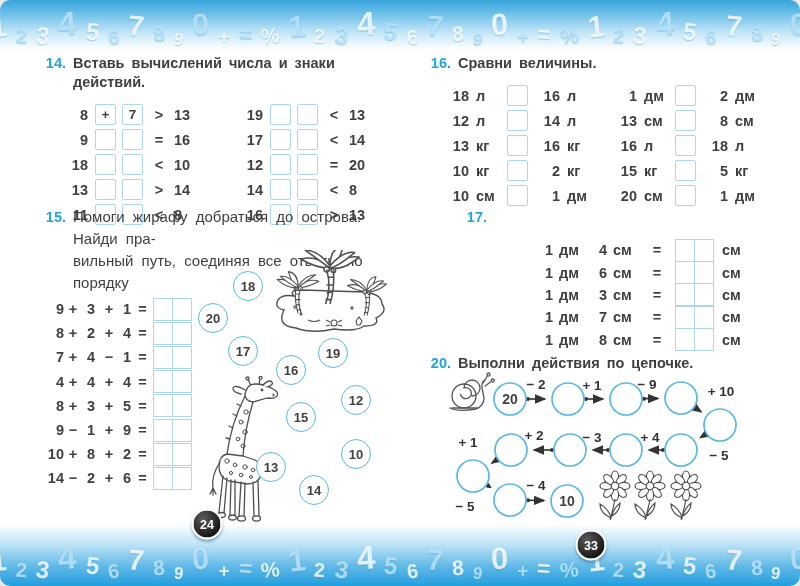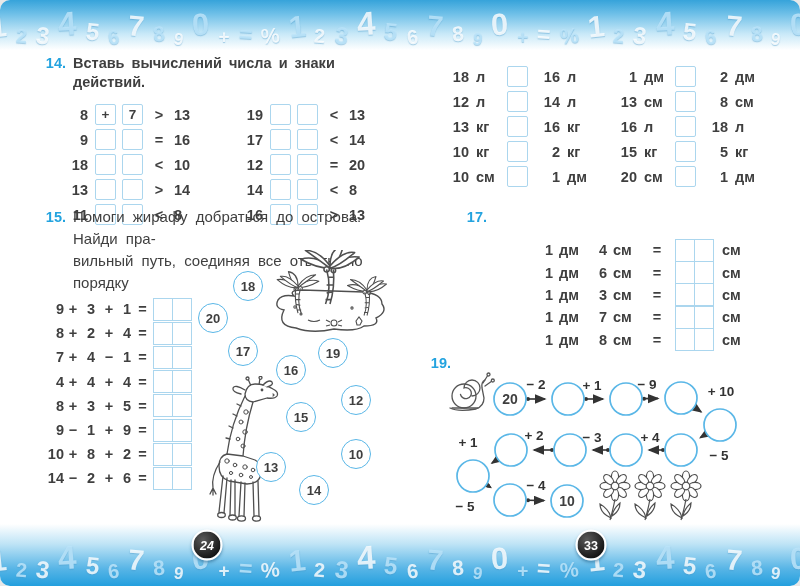--- a/index.html
+++ b/index.html
@@ -333,20 +333,24 @@
           <circle cx="62" cy="91" r="2.2"></circle>
           <circle cx="70" cy="94" r="1.8"></circle>
         <circle cx="48" cy="97" r="1.6"></circle>
           <circle cx="58" cy="99" r="1.8"></circle>
           <circle cx="68" cy="101" r="1.5"></circle>
       </g>
     </g>
   </svg>
 
   <div class="ex" style="left:425px;top:54px;width:360px;">
+    <div class="ex-head">
+      <span class="ex-num">16.</span>
+      <span class="ex-title">Сравни величины.</span>
+    </div>
     <div class="cols" style="height:130px;margin-top:10px;">
       <div class="col" id="ex16-col1" style="left:18px;">
           <div class="cmp-row">
             <span class="n-a">18</span>
             <span class="unit">л</span>
             <div class="abox"></div>
             <span class="n-a">16</span>
             <span class="unit">л</span>
           </div>
           <div class="cmp-row">
@@ -481,21 +485,22 @@
             <div></div>
             <div></div>
           </div>
           <span class="u17 u-last">см</span>
         </div>
       </div>
   </div>
 
   <div class="ex" style="left:425px;top:354px;width:360px;">
     <div class="ex-head">
-      <span class="ex-num">19.</span>
+      <span class="ex-num">20.</span>
+      <span class="ex-title">Выполни действия по цепочке.</span>
     </div>
   </div>
 
   <svg id="chain-svg" class="art" style="left:428px;top:368px;" width="362" height="172" viewBox="0 0 362 172">
     <defs>
       <marker id="arrh" markerWidth="9" markerHeight="8" refX="6.5" refY="3" orient="auto">
         <path d="M0,0 L7.5,3 L0,6 Z" fill="#333"></path>
       </marker>
       <g id="flowerdef" fill="#fff" stroke="#4f4f4f" stroke-width="1.2">
         <ellipse cx="0" cy="-9" rx="3.6" ry="6"></ellipse>
@@ -570,16 +575,16 @@
         <circle cx="198" cy="82" r="16" fill="#fff" stroke="#5ab7e7" stroke-width="1.7"></circle>
         <circle cx="142" cy="82" r="16" fill="#fff" stroke="#5ab7e7" stroke-width="1.7"></circle>
         <circle cx="83" cy="82" r="16" fill="#fff" stroke="#5ab7e7" stroke-width="1.7"></circle>
         <circle cx="45" cy="108" r="16" fill="#fff" stroke="#5ab7e7" stroke-width="1.7"></circle>
         <circle cx="82" cy="132" r="16" fill="#fff" stroke="#5ab7e7" stroke-width="1.7"></circle>
         <circle cx="139" cy="133" r="16" fill="#fff" stroke="#5ab7e7" stroke-width="1.7"></circle>
         <text x="139" y="138" text-anchor="middle" font-size="14" font-weight="bold" fill="#3f3f3f">10</text>
       </g>
   </svg>
 
-  <div class="page-badge" style="left:207px;top:545px;font-style:italic;">24</div>
+  <div class="page-badge" style="left:207px;top:524px;">24</div>
   <div class="page-badge" style="left:591px;top:545px;">33</div>
 
 </div>
 
 </body></html>

